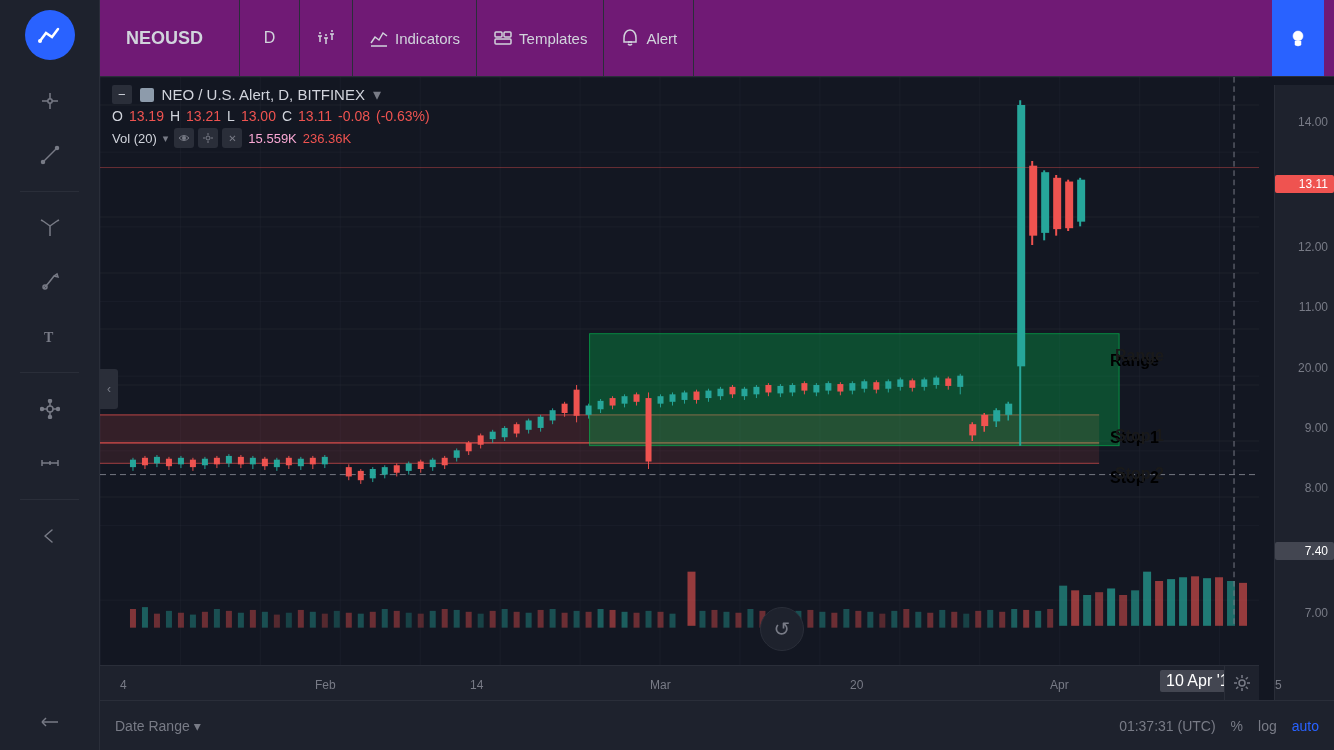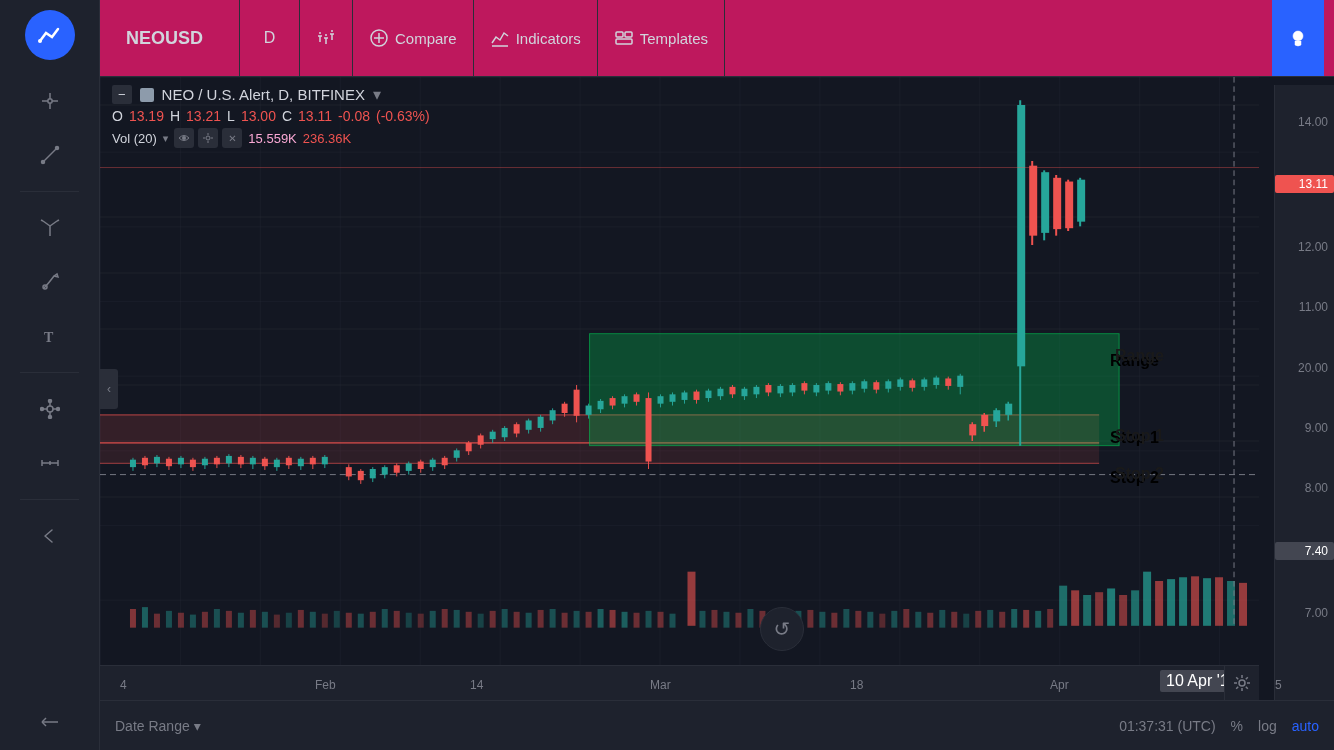--- a/index.html
+++ b/index.html
@@ -37,21 +37,21 @@
     
     .main-content {
       flex: 1;
       display: flex;
       flex-direction: column;
     }
 
     
     .top-bar {
       height: 77px;
-      background: #be185d;
+      background: #701a75;
       border-bottom: 1px solid #2a2e39;
       display: flex;
       align-items: center;
       padding: 0 10px;
       gap: 0;
       flex-shrink: 0;
     }
     .top-bar-item {
       display: flex; align-items: center; gap: 6px;
       padding: 0 16px;
@@ -362,40 +362,40 @@
         <line x1="10" y1="8" x2="10" y2="6"></line>
         <line x1="16" y1="12" x2="16" y2="6"></line>
         <line x1="16" y1="4" x2="16" y2="2"></line>
         <line x1="2" y1="8" x2="6" y2="8"></line>
         <line x1="8" y1="10" x2="12" y2="10"></line>
         <line x1="14" y1="6" x2="18" y2="6"></line>
       </svg>
     </div>
     <div class="top-bar-item">
       <svg viewBox="0 0 20 20" fill="none" stroke="currentColor" stroke-width="1.5">
-        <circle cx="10" cy="10" r="8"></circle>
-        <line x1="10" y1="5" x2="10" y2="15"></line>
-        <line x1="5" y1="10" x2="15" y2="10"></line>
-      </svg>
-      <span>Compare</span>
-    </div>
-    <div class="top-bar-item">
-      <svg viewBox="0 0 20 20" fill="none" stroke="currentColor" stroke-width="1.5">
         <polyline points="2,15 6,9 10,12 14,5 18,8"></polyline>
         <line x1="2" y1="18" x2="18" y2="18"></line>
       </svg>
       <span>Indicators</span>
     </div>
     <div class="top-bar-item">
       <svg viewBox="0 0 20 20" fill="none" stroke="currentColor" stroke-width="1.5">
         <rect x="2" y="4" width="7" height="5" rx="1"></rect>
         <rect x="11" y="4" width="7" height="5" rx="1"></rect>
         <rect x="2" y="11" width="16" height="5" rx="1"></rect>
       </svg>
       <span>Templates</span>
+    </div>
+    <div class="top-bar-item">
+      <svg viewBox="0 0 20 20" fill="none" stroke="currentColor" stroke-width="1.5">
+        <path d="M10 2 C6 2 4 6 4 10 L4 14 L16 14 L16 10 C16 6 14 2 10 2"></path>
+        <line x1="8" y1="14" x2="12" y2="14"></line>
+        <path d="M8 16 Q10 18 12 16"></path>
+      </svg>
+      <span>Alert</span>
     </div>
     <div class="top-bar-item active-blue" style="border-right:none; margin-left:auto;">
       <svg viewBox="0 0 20 20" fill="white" stroke="white" stroke-width="0.5">
         <circle cx="10" cy="8" r="5"></circle>
         <path d="M7 13 L7 17 Q10 19 13 17 L13 13" fill="white" stroke="white"></path>
       </svg>
     </div>
   </div>
 
   <div style="flex:1; display:flex; flex-direction:column; position:relative;">
@@ -785,21 +785,21 @@
         <div class="price-label">8.00</div>
         <div class="price-label gray-active">7.40</div>
         <div class="price-label">7.00</div>
       </div>
 
       <div class="time-axis">
         <span class="time-label" style="left:20px;">4</span>
         <span class="time-label" style="left:215px;">Feb</span>
         <span class="time-label" style="left:370px;">14</span>
         <span class="time-label" style="left:550px;">Mar</span>
-        <span class="time-label" style="left:750px;">18</span>
+        <span class="time-label" style="left:750px;">20</span>
         <span class="time-label" style="left:930px;margin-left:20px;">Apr</span>
         <span class="time-label active-date" style="left:1060px;">10 Apr '19</span>
         <span class="time-label" style="left:1175px;">5</span>
       </div>
 
       <div class="scroll-left-btn">‹</div>
 
       <div class="refresh-icon-circle" style="left:660px; top:530px;">↺</div>
 
       <div class="settings-icon-area">

